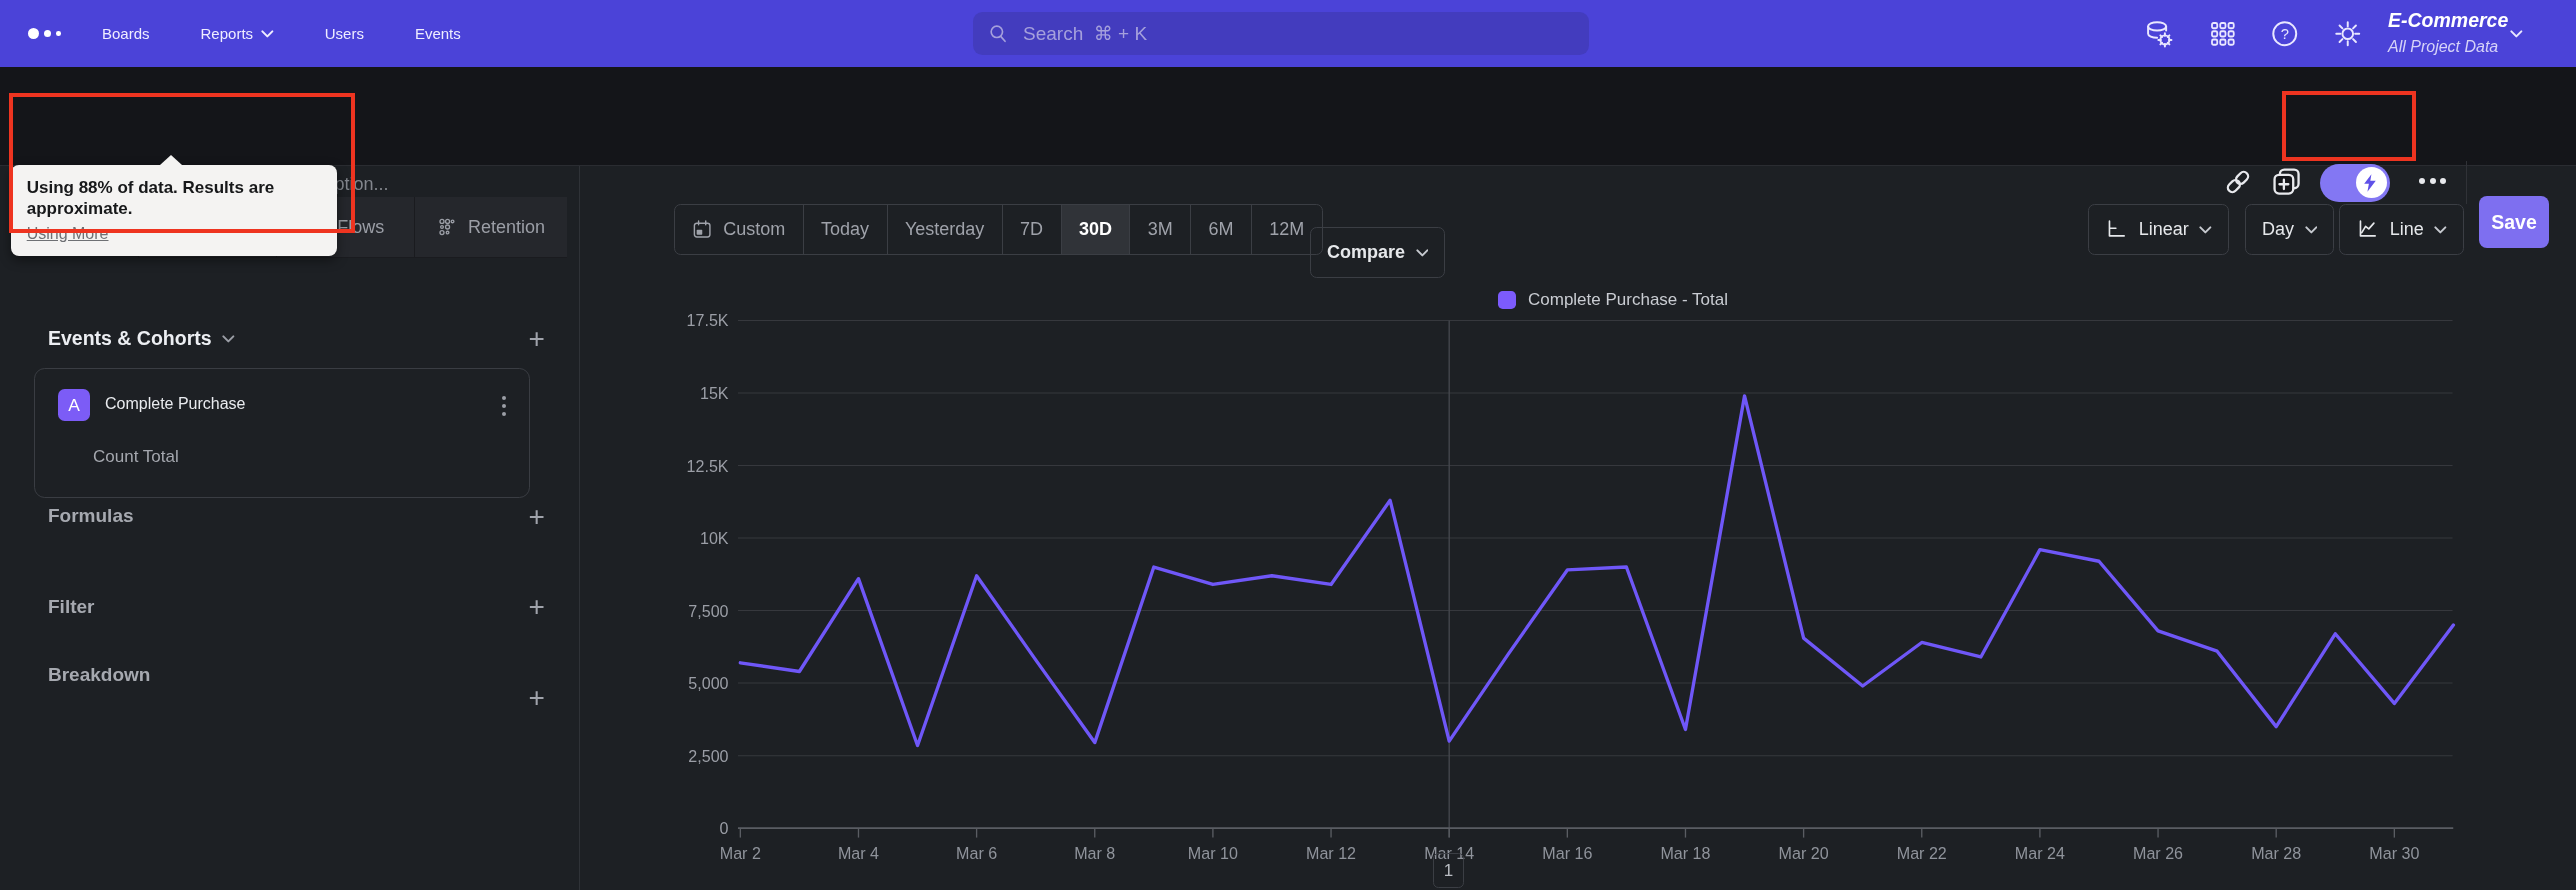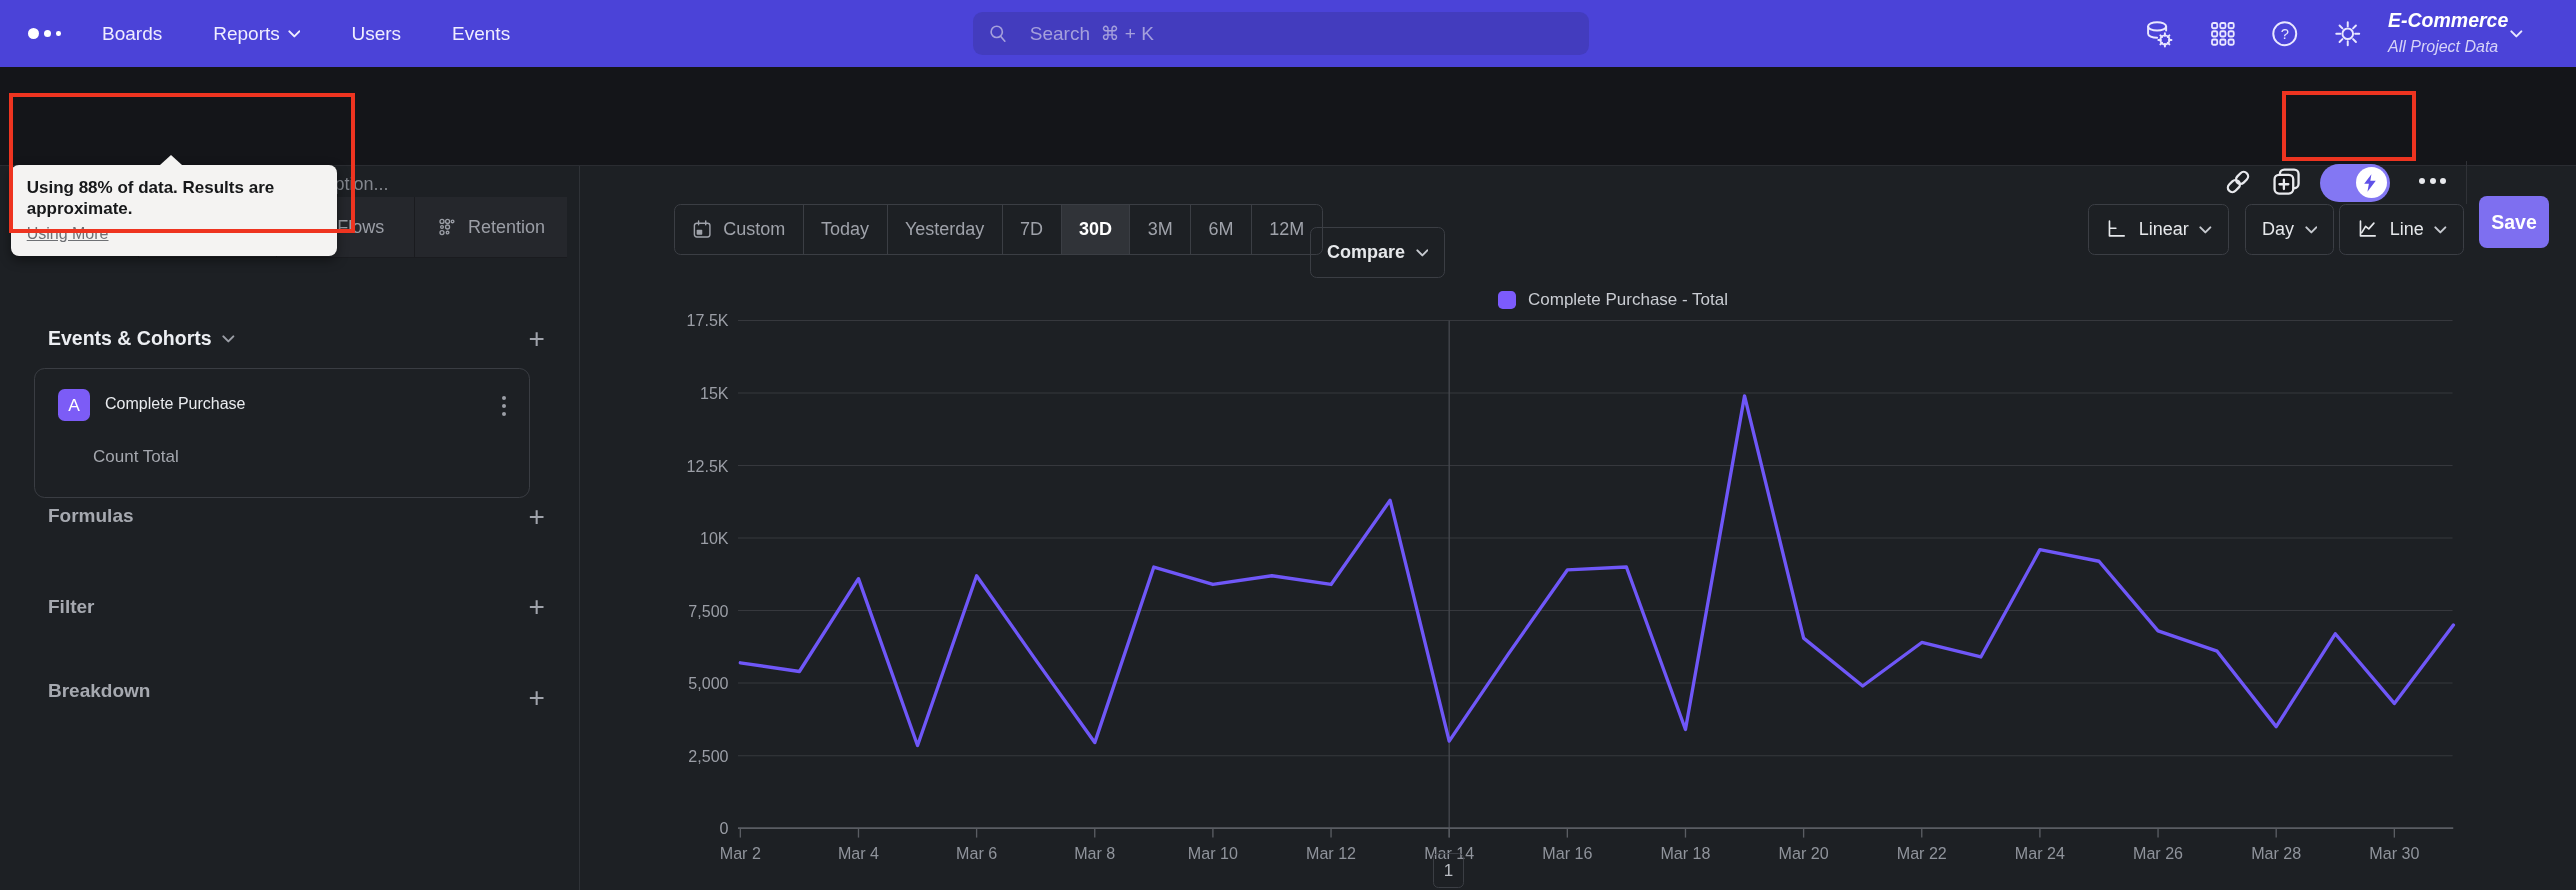--- a/index.html
+++ b/index.html
@@ -7,25 +7,25 @@
     font-family:"Liberation Sans", sans-serif; }
   svg { display:block; }
 
   
   #nav { position:absolute; left:0; top:0; width:2576px; height:67px; background:#4B43D8; }
   #logo { position:absolute; left:28px; top:0; height:67px; display:flex; align-items:center; gap:4.7px; }
   #logo .d1{width:11.4px;height:11.4px;border-radius:50%;background:#fff;}
   #logo .d2{width:7.4px;height:7.4px;border-radius:50%;background:#fff;}
   #logo .d3{width:4.7px;height:4.7px;border-radius:50%;background:#fff;}
   #nav-links { position:absolute; left:102px; top:0; height:67px; display:flex; align-items:center; gap:51px; }
-  .nav-link { display:flex; align-items:center; gap:8px; color:#EFEDFF; font-size:19px; cursor:pointer; }
+  .nav-link { display:flex; align-items:center; gap:8px; color:#EFEDFF; font-size:15px; cursor:pointer; }
   .chev { width:12.7px; height:8px; }
   .chev path { fill:none; stroke:currentColor; stroke-width:3; stroke-linecap:round; stroke-linejoin:round; }
   #search { position:absolute; left:973px; top:12px; width:616px; height:43px; background:#433CBE;
-    border-radius:9.4px; display:flex; align-items:center; padding:0 14.8px; gap:22px; }
+    border-radius:9.4px; display:flex; align-items:center; padding:0 14.8px; gap:15px; }
   #search input { background:transparent; border:none; outline:none; color:#E6E4FF; font-size:19px; width:100%;
     font-family:"Liberation Sans", sans-serif; }
   #search input::placeholder { color:#A5A0DC; }
   .nav-icon { position:absolute; top:17.4px; width:32px; height:32px; display:flex; align-items:center; justify-content:center; cursor:pointer; }
   .nav-icon svg { stroke:#E9E7FF; fill:none; stroke-width:2.4; stroke-linecap:round; stroke-linejoin:round; }
   #project { position:absolute; left:2388px; top:9.4px; cursor:pointer;font-style:italic; }
   #project .pname { color:#FFFFFF; font-size:19.5px; font-weight:bold; }
   #project .pscope { color:#D6D3F8; font-size:16px; margin-top:6px; }
   #project-chev { position:absolute; left:2510px; top:29.5px; color:#E9E7FF; }
 
@@ -279,21 +279,21 @@
       <i></i>
       <i></i>
       <i></i>
     </div>
 </div>
 
 <div class="side-section" style="top:505px;">Formulas</div>
 <div class="plus-btn" style="top:502px;">+</div>
 <div class="side-section" style="top:596px;">Filter</div>
 <div class="plus-btn" style="top:592px;">+</div>
-<div class="side-section" style="top:680px;">Breakdown</div>
+<div class="side-section" style="top:664px;">Breakdown</div>
 <div class="plus-btn" style="top:683px;">+</div>
 
 <div id="seg">
   <div class="seg-item">
     <svg width="21.5" height="21.5" viewBox="0 0 36 36">
       <rect x="4" y="7" width="26" height="23" rx="4"></rect>
       <path d="M11 3.5 v6 M23 3.5 v6"></path>
       <rect x="9" y="19" width="7" height="6" fill="#9FA2AA"></rect>
     </svg>
     <span>Custom</span>

